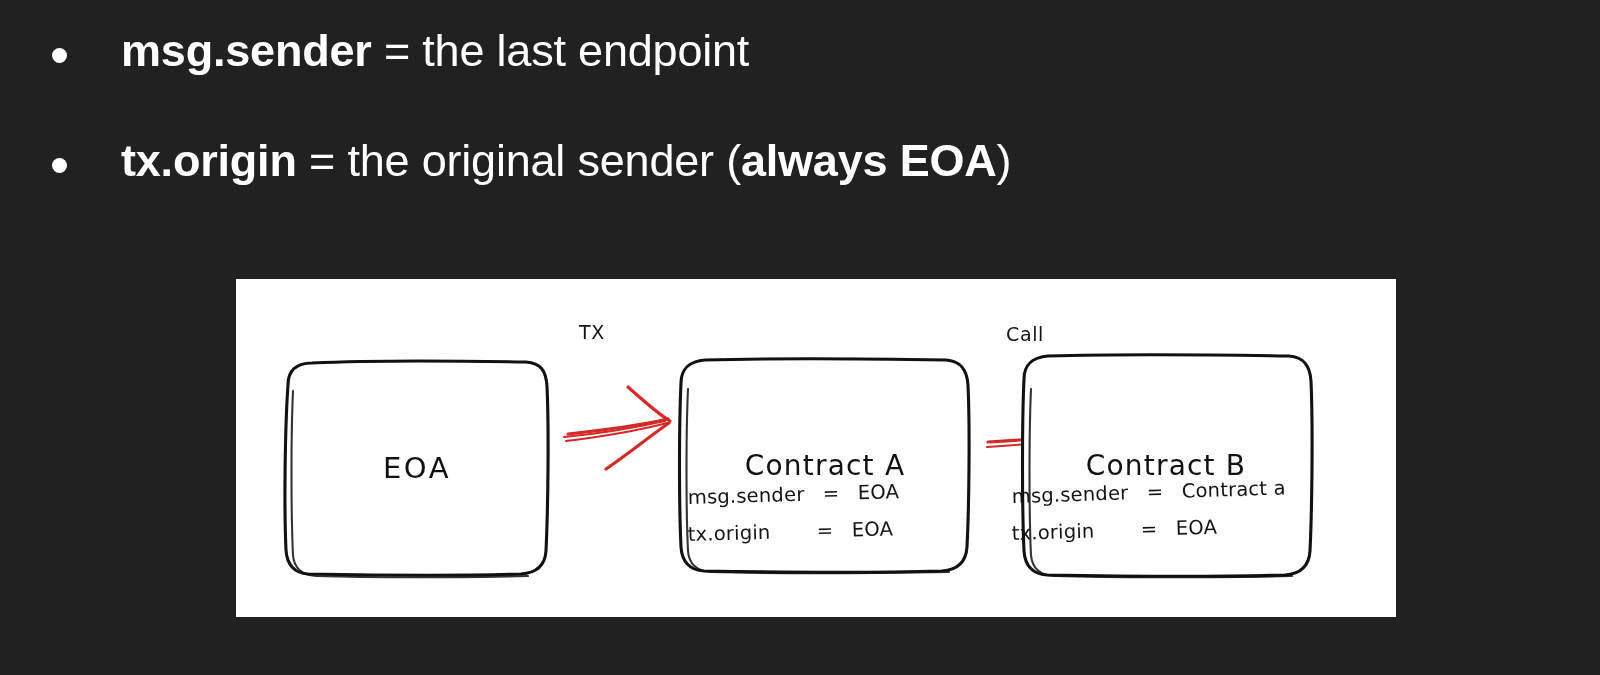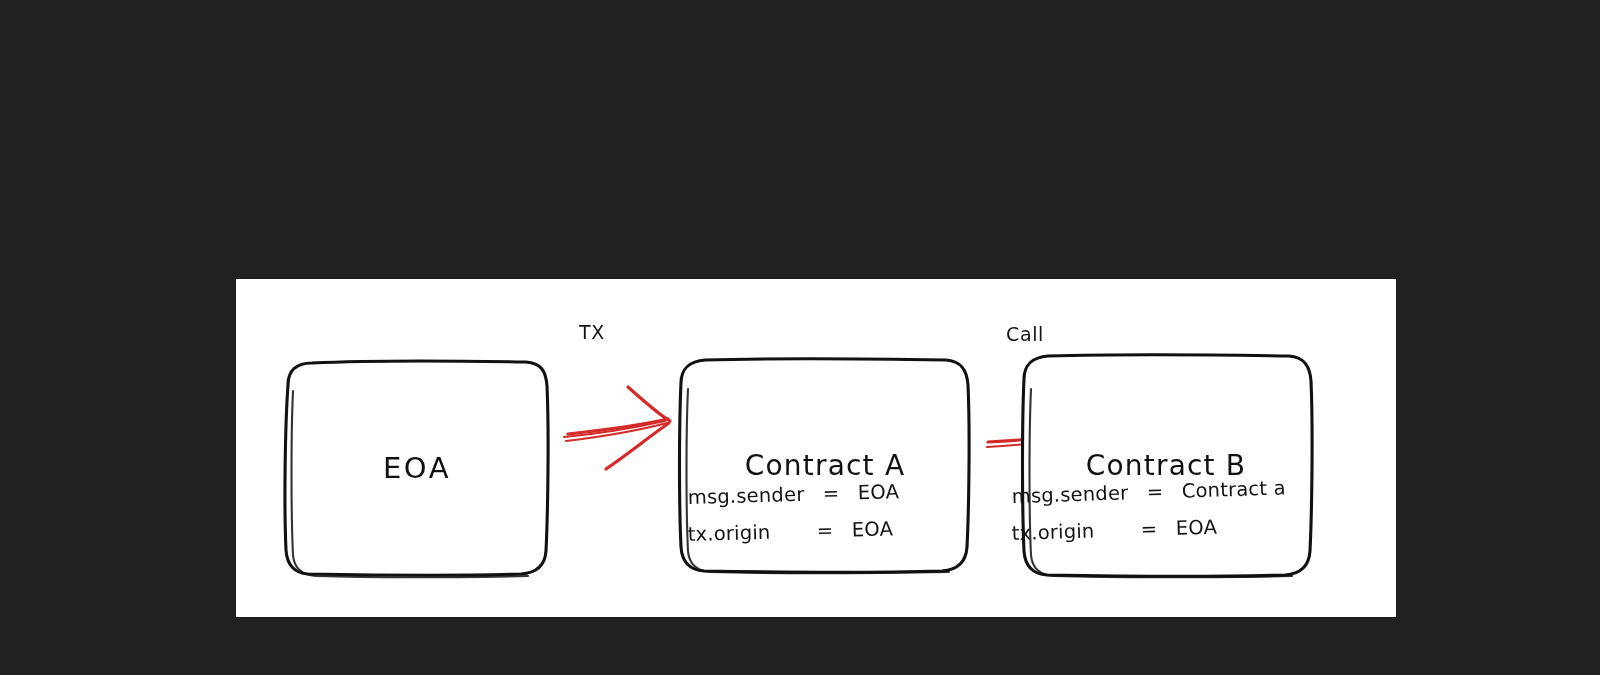--- a/index.html
+++ b/index.html
@@ -128,20 +128,33 @@
     stroke-width: 2.1;
     stroke-linecap: round;
     stroke-linejoin: round;
   }
 </style>
 </head>
 <body>
 
 <div class="slide">
 
+  <div class="bullet-list">
+
+    <div class="bullet-row">
+      <span class="bullet-dot"></span>
+      <span class="bullet-text"><span class="b">msg.sender</span><span class="n"> = the last endpoint</span></span>
+    </div>
+
+    <div class="bullet-row">
+      <span class="bullet-dot"></span>
+      <span class="bullet-text"><span class="b">tx.origin</span><span class="n"> = the original sender </span><span class="paren">(</span><span class="b">always EOA</span><span class="paren">)</span></span>
+    </div>
+
+  </div>
 
   <div class="diagram-panel">
     <svg class="diagram-svg" viewBox="0 0 1160 338" xmlns="http://www.w3.org/2000/svg">
 
       <g>
         <path class="sketch-box" d="M 52 106
                  C 52 92, 60 84, 76 84
                  C 140 81, 232 82, 290 83
                  C 305 84, 310 92, 311 107
                  C 313 150, 312 230, 310 272

